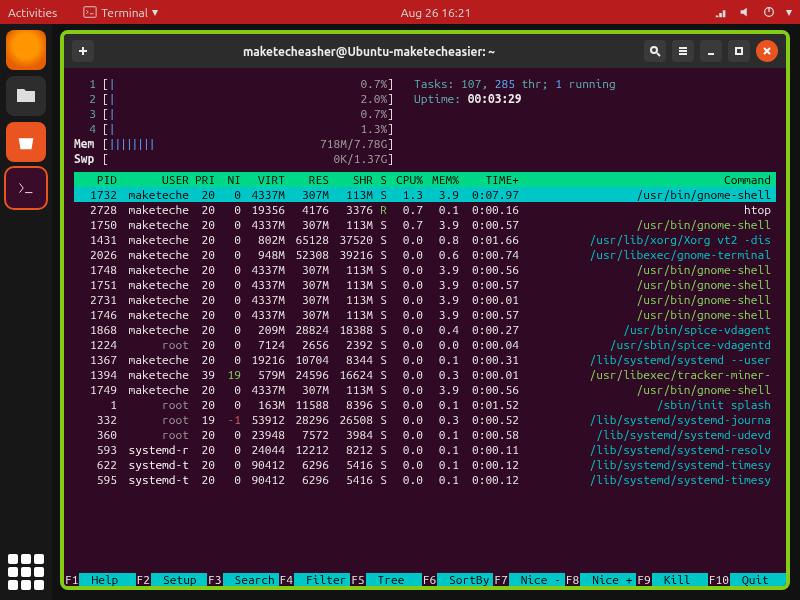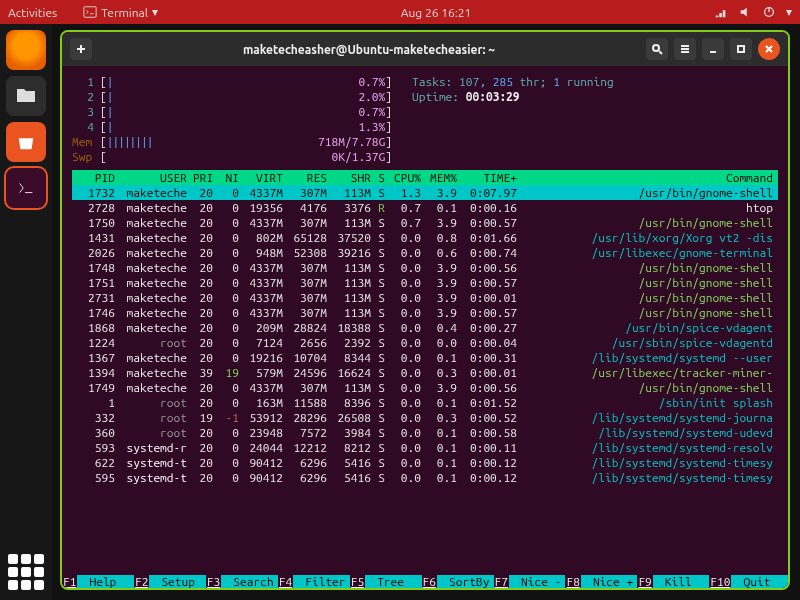--- a/index.html
+++ b/index.html
@@ -10,33 +10,33 @@
   .topbar .right { display:flex; gap:10px; align-items:center; }
   .topbar svg { width:14px; height:14px; fill:#ddd; }
   .dock { position:absolute; left:0; top:24px; width:52px; height:576px; background:rgba(30,30,30,0.5); display:flex; flex-direction:column; align-items:center; padding-top:6px; gap:6px; }
   .dock .launcher { width:40px; height:40px; border-radius:8px; display:flex; align-items:center; justify-content:center; }
   .dock .firefox { background:radial-gradient(circle at 50% 40%,#ff9500 40%,#e66000 70%); }
   .dock .files { background:#2d2d2d; }
   .dock .software { background:#e95420; }
   .dock .term { background:#3a0c2a; outline:2px solid #e95420; }
   .dock .grid { position:absolute; bottom:10px; width:36px; height:36px; display:grid; grid-template-columns:repeat(3,1fr); grid-template-rows:repeat(3,1fr); gap:3px; }
   .dock .grid span { background:#fff; border-radius:2px; }
-  .termwin { position:absolute; left:60px; top:30px; width:730px; height:560px; background:#300a24; border-radius:8px; overflow:hidden; border:2px solid #84cc16; }
+  .termwin { position:absolute; left:60px; top:30px; width:730px; height:560px; background:#300a24; border-radius:8px; overflow:hidden; border:4px solid #84cc16; }
   .titlebar { height:34px; background:#2c2c2c; display:flex; align-items:center; padding:0 8px; gap:6px; color:#eee; font-family:Ubuntu,sans-serif; font-size:12px; }
   .titlebar .title { flex:2; text-align:center; font-weight:bold; }
   .tb-btn { width:22px; height:22px; border-radius:4px; background:#3a3a3a; display:flex; align-items:center; justify-content:center; color:#eee; }
   .tb-btn.close { background:#e95420; border-radius:50%; }
   .tb-btn svg { width:12px; height:12px; stroke:#eee; fill:none; stroke-width:2; }
   .tbody { padding:8px 10px; color:#eee; font-size:12px; line-height:15px; }
   .cpu-line { display:flex; }
   .cpu-idx { color:#5fb3b3; width:28px; text-align:right; padding-right:6px; }
   .bar-open, .bar-close { color:#eee; }
   .bar-fill { color:#5fafff; letter-spacing:-1px; }
-  .bar-pct { color:#f0abfc; }
-  .mem-label { color:#a16207; }
+  .bar-pct { color:#a3a3a3; }
+  .mem-label { color:#e5e5e5;font-weight:bold; }
   .info { color:#5fb3b3; }
   .info .num1 { color:#5fb3b3; }
   .info .num2 { color:#5fafff; }
   .info .white { color:#eee; font-weight:bold; }
   .header-row { background:#00d787; color:#000; display:flex; padding:0 2px; }
   .header-row span, .proc-row span { display:inline-block; text-align:right; padding:0 3px; }
   .proc-row { display:flex; padding:0 2px; }
   .proc-row.sel { background:#00c7c7; color:#000; }
   .c-pid { width:44px; }
   .c-user { width:72px; text-align:left; }
@@ -47,21 +47,21 @@
   .c-time { width:60px; }
   .c-cmd { flex:1; text-align:left; white-space:nowrap; overflow:hidden; }
   .user-m { color:#ffffff; }
   .user-r { color:#999; }
   .cmd-g { color:#87d75f; }
   .cmd-c { color:#00c7c7; }
   .ni-red { color:#d75f5f; }
   .ni-green { color:#87d75f; }
   .s-r { color:#87d75f; }
   .footbar { position:absolute; bottom:0; left:0; right:0; display:flex; font-size:12px; }
-  .footbar .fk { background:#300a24; color:#eee; padding:0 1px;text-decoration:underline; }
+  .footbar .fk { background:#300a24; color:#eee; padding:0 1px; }
   .footbar .fl { background:#00c7c7; color:#000; padding:0 12px; flex:1; white-space:nowrap; overflow:hidden; }
   .meters { display:flex; gap:20px; }
   .meters-left { width:320px; }
 </style>
 </head>
 <body>
 
 <div class="topbar">
   <div class="left">
     <span>Activities</span>

